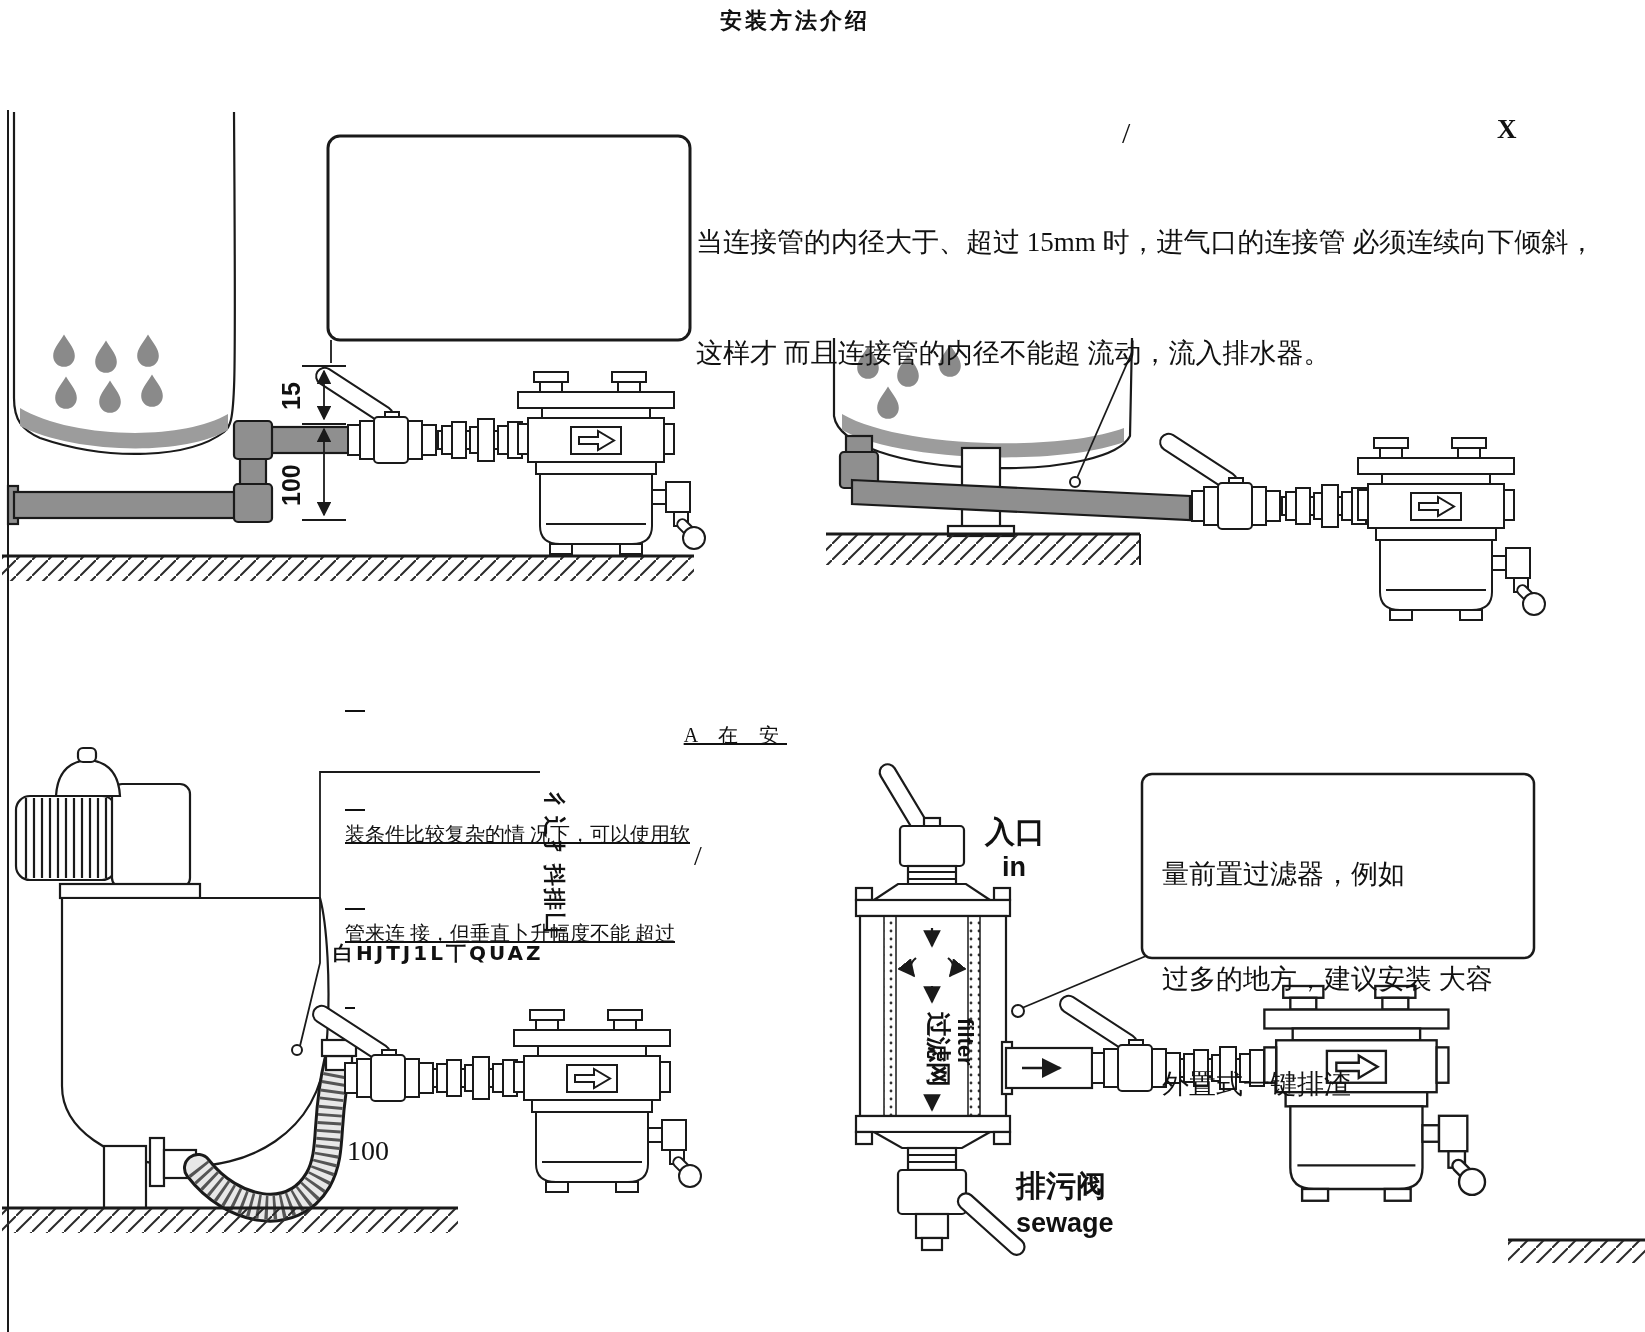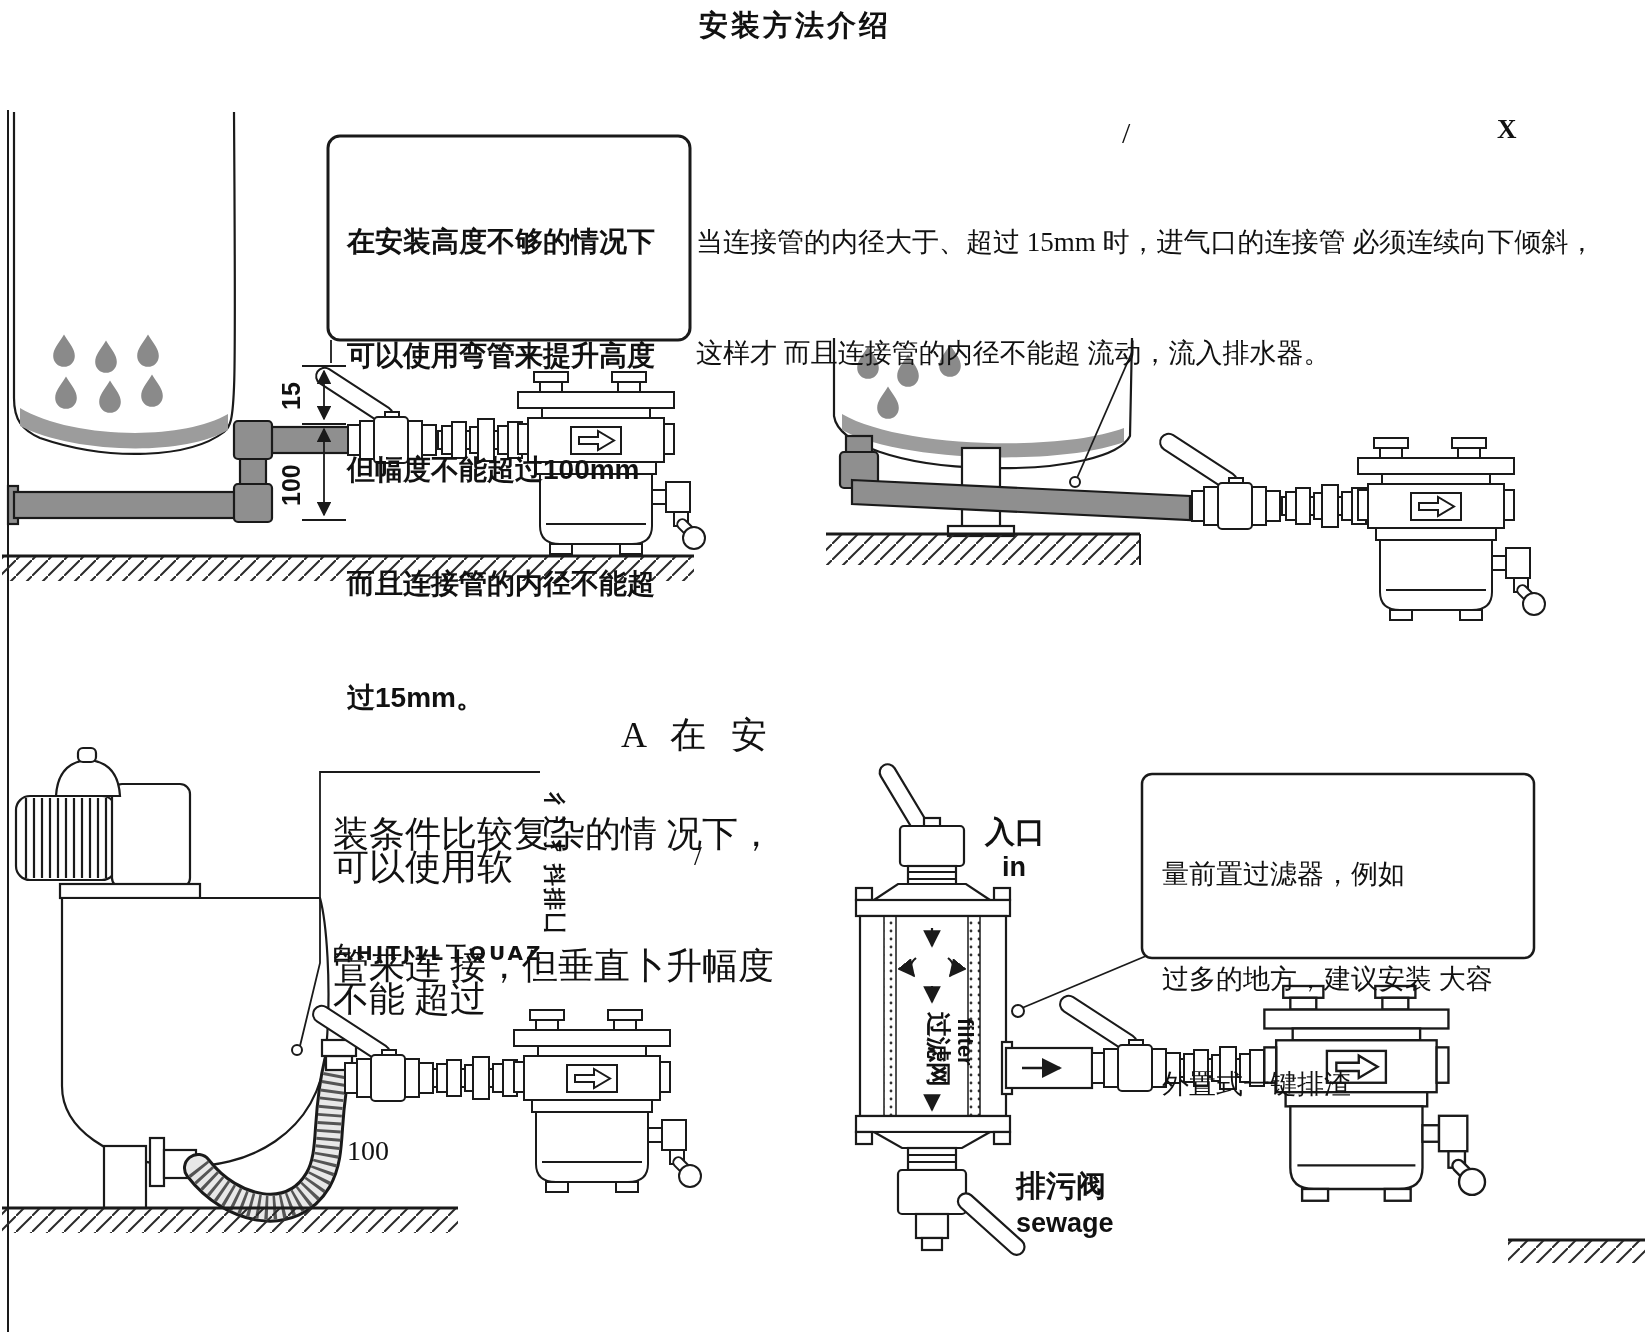--- a/index.html
+++ b/index.html
@@ -1,26 +1,26 @@
 <!DOCTYPE html>
 <html><head>
 <meta charset="utf-8">
 <style>
   * { margin:0; padding:0; box-sizing:border-box; }
   html,body { background:#fff; }
   #page { position:relative; width:1645px; height:1332px; background:#fff; overflow:hidden;
           font-family:"Liberation Serif", serif; color:#111; }
   .abs { position:absolute; white-space:pre-wrap; }
-  #title { left:0; top:6px; width:1590px; text-align:center; font-size:29px; font-weight:bold; letter-spacing:3px; }
+  #title { left:0; top:6px; width:1590px; text-align:center; font-size:22px; font-weight:bold; letter-spacing:3px; }
   #callout-tl-text { left:347px; top:147px; width:336px; font-family:"Liberation Sans", sans-serif;
                      font-weight:bold; font-size:28px; line-height:38px; }
   #para-tr { left:696px; top:150px; width:950px; font-size:27px; line-height:37px; }
   #mark-x { left:1497px; top:114px; font-size:27px; font-weight:bold; }
   #slash-tr { left:1122px; top:116px; font-size:30px; }
-  #para-mid { left:333px; top:653px; width:468px; font-size:36px; line-height:33px; }
+  #para-mid { left:345px; top:653px; width:468px; font-size:20px; line-height:33px;text-decoration:underline; }
   .mid-c { text-align:right; padding-right:26px; letter-spacing:8px; }
   .mid-r { text-align:right; }
   #slash-mid { left:694px; top:840px; font-size:28px; }
   #callout-br-text { left:1162px; top:787px; width:362px; font-size:27px; line-height:35px; }
   svg text { fill:#111; }
   .dim    { font:bold 25px "Liberation Sans", sans-serif; }
   .lblcn  { font:600 30px "Liberation Sans", sans-serif; }
   .lblen  { font:600 27px "Liberation Sans", sans-serif; }
   .num    { font:28px "Liberation Serif", serif; }
   .vtx    { font:600 25px "Liberation Sans", sans-serif; }
@@ -267,27 +267,20 @@
       <line x1="1146" y1="956" x2="1022" y2="1008" stroke="#1a1a1a" stroke-width="1.8"></line>
       <circle cx="1018" cy="1011" r="6" fill="#fff" stroke="#1a1a1a" stroke-width="2"></circle>
 
       <line x1="1508" y1="1240" x2="1645" y2="1240" stroke="#1a1a1a" stroke-width="3"></line>
       <rect x="1508" y="1241" width="137" height="22" fill="url(#hatch)"></rect>
     </g>
   </svg>
 
   <div id="title" class="abs">安装方法介绍</div>
 
-  <div id="callout-tl-text" class="abs">
-    <div>在安装高度不够的情况下</div>
-    <div>可以使用弯管来提升高度</div>
-    <div>但幅度不能超过100mm</div>
-    <div>而且连接管的内径不能超</div>
-    <div>过15mm。</div>
-  </div>
 
   <div id="para-tr" class="abs">
     <div>当连接管的内径大于、超过 15mm 时，进气口的连接管 必须连续向下倾斜，</div>
     <div>这样才 而且连接管的内径不能超 流动，流入排水器。</div>
   </div>
   <div id="mark-x" class="abs">X</div>
   <div id="slash-tr" class="abs">/</div>
 
   <div id="para-mid" class="abs">
     <div class="mid-c">A 在 安</div>

